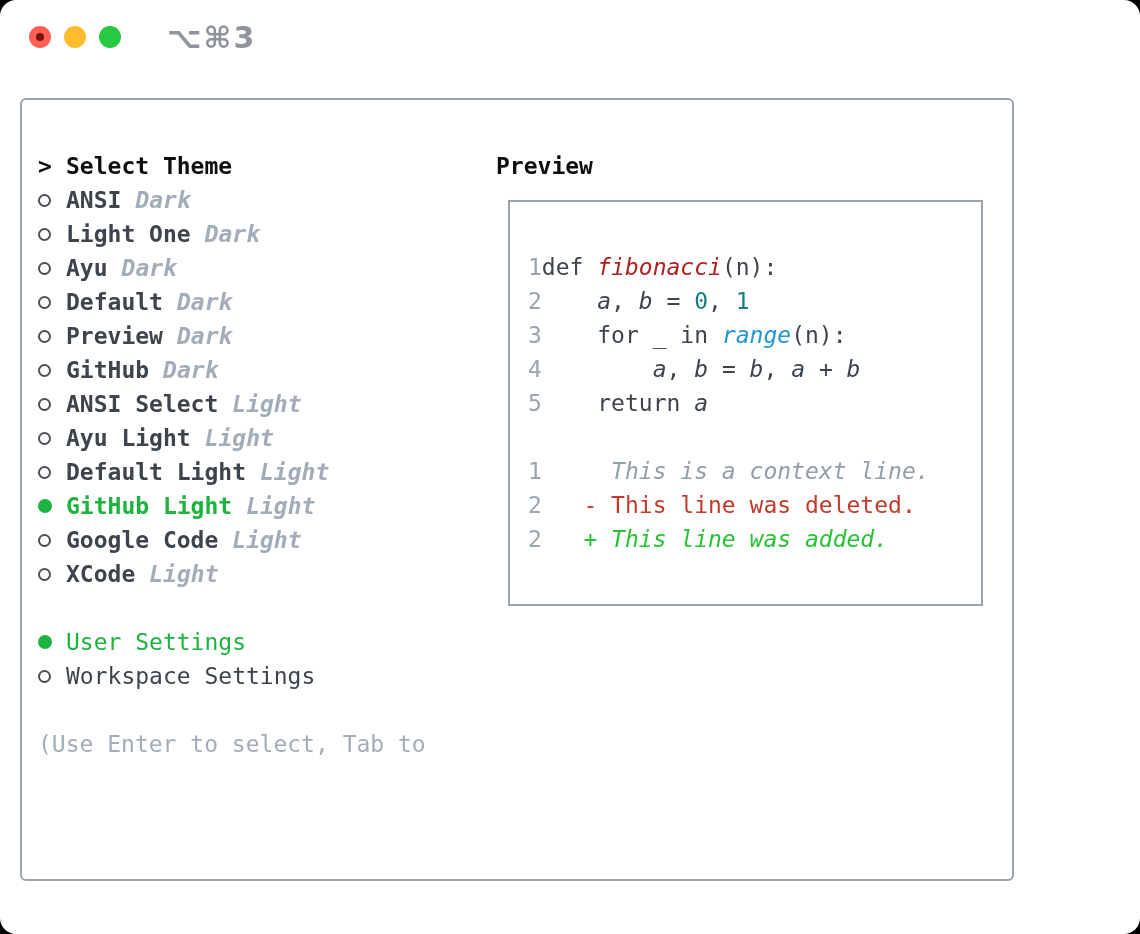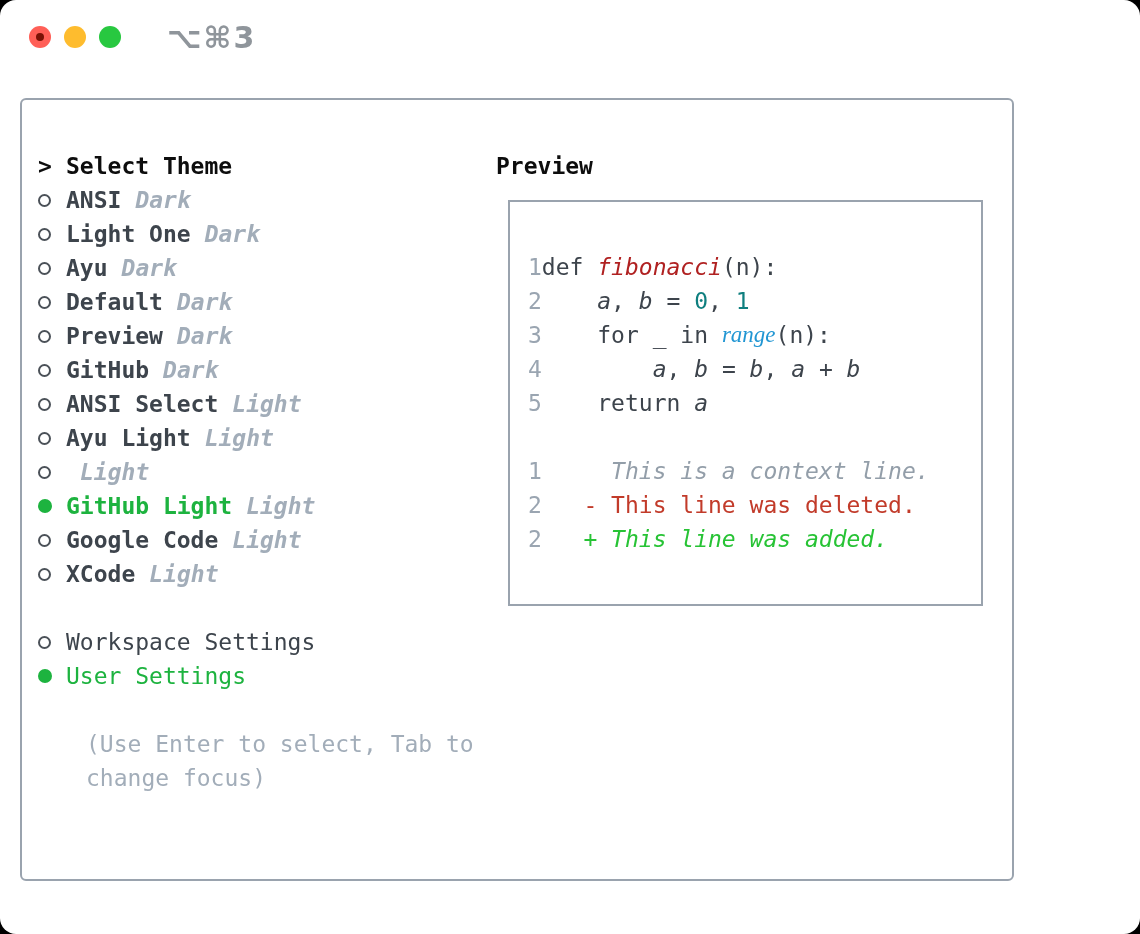--- a/index.html
+++ b/index.html
@@ -31,37 +31,37 @@
   .marker-col { width:28px; display:flex; align-items:center; flex:none; }
   .radio-ring { width:13px; height:13px; border:2px solid #4b5158; border-radius:50%; }
   .radio-dot  { width:14px; height:14px; background:var(--selection-green); border-radius:50%; }
   .hdr-prefix { font-weight:bold; color:#0d0d0d; }
   .hdr-label  { font-weight:bold; color:#0d0d0d; }
   .theme-name { color:var(--text-dark);font-weight:bold; }
   .theme-name.selected { color:var(--selection-green); }
   .theme-variant { color:var(--muted-gray); font-style:italic; margin-left:14px;font-weight:bold; }
   .option-name { color:var(--text-dark); }
   .option-name.selected { color:var(--selection-green); }
-  .hint { color:var(--muted-gray);margin-left:48px; }
+  .hint { color:var(--muted-gray); }
   
   .preview-label {
     position:absolute; left:496px; top:149px; height:34px; display:flex; align-items:center;
     font-size:23px; font-weight:bold; color:#0d0d0d;
   }
   .preview-box {
     position:absolute; left:508px; top:200px; width:475px; height:406px;
     border:2px solid var(--border-gray); background:#fff; padding:48px 0 0 18px;
   }
   .code-line { height:34px; display:flex; align-items:center; white-space:pre; font-size:23px; }
   .line-num { color:var(--line-number-gray); }
   .seg-plain   { color:var(--text-dark); }
   .seg-fn      { color:var(--function-red); font-style:italic;text-align:right; }
   .seg-var     { color:var(--text-dark); font-style:italic; }
   .seg-number  { color:var(--number-teal); }
-  .seg-builtin { color:var(--builtin-blue); font-style:italic;font-family:Liberation Serif, serif; }
+  .seg-builtin { color:var(--builtin-blue); font-style:italic; }
   .seg-context { color:var(--context-gray); font-style:italic; }
   .seg-deleted { color:var(--deleted-red); }
   .seg-added   { color:var(--added-green);font-style:italic; }
 </style>
 </head>
 <body>
 
 <div class="window">
 
   <div class="titlebar">
@@ -82,33 +82,32 @@
     </div>
     <div id="theme-rows">
         <div class="row"><span class="marker-col"><span class="radio-ring"></span></span><span class="theme-name">ANSI</span><span class="theme-variant">Dark</span></div>
         <div class="row"><span class="marker-col"><span class="radio-ring"></span></span><span class="theme-name">Light One</span><span class="theme-variant">Dark</span></div>
         <div class="row"><span class="marker-col"><span class="radio-ring"></span></span><span class="theme-name">Ayu</span><span class="theme-variant">Dark</span></div>
         <div class="row"><span class="marker-col"><span class="radio-ring"></span></span><span class="theme-name">Default</span><span class="theme-variant">Dark</span></div>
         <div class="row"><span class="marker-col"><span class="radio-ring"></span></span><span class="theme-name">Preview</span><span class="theme-variant">Dark</span></div>
         <div class="row"><span class="marker-col"><span class="radio-ring"></span></span><span class="theme-name">GitHub</span><span class="theme-variant">Dark</span></div>
         <div class="row"><span class="marker-col"><span class="radio-ring"></span></span><span class="theme-name">ANSI Select</span><span class="theme-variant">Light</span></div>
         <div class="row"><span class="marker-col"><span class="radio-ring"></span></span><span class="theme-name">Ayu Light</span><span class="theme-variant">Light</span></div>
-        <div class="row"><span class="marker-col"><span class="radio-ring"></span></span><span class="theme-variant">Light</span></div>
+        <div class="row"><span class="marker-col"><span class="radio-ring"></span></span><span class="theme-name">Default Light</span><span class="theme-variant">Light</span></div>
         <div class="row"><span class="marker-col"><span class="radio-dot"></span></span><span class="theme-name selected">GitHub Light</span><span class="theme-variant">Light</span></div>
         <div class="row"><span class="marker-col"><span class="radio-ring"></span></span><span class="theme-name">Google Code</span><span class="theme-variant">Light</span></div>
         <div class="row"><span class="marker-col"><span class="radio-ring"></span></span><span class="theme-name">XCode</span><span class="theme-variant">Light</span></div>
       </div>
     <div class="row spacer"></div>
     <div id="apply-rows">
+        <div class="row"><span class="marker-col"><span class="radio-dot"></span></span><span class="option-name selected">User Settings</span></div>
         <div class="row"><span class="marker-col"><span class="radio-ring"></span></span><span class="option-name">Workspace Settings</span></div>
-        <div class="row"><span class="marker-col"><span class="radio-dot"></span></span><span class="option-name selected">User Settings</span></div>
       </div>
     <div class="row spacer"></div>
     <div class="row hint">(Use Enter to select, Tab to</div>
-    <div class="row hint">change focus)</div>
   </div>
 
   <div class="preview-label">Preview</div>
 
   <div class="preview-box">
     <div id="code-lines">
         <div class="code-line"><span class="line-num">1</span> <span class="seg-plain">def </span><span class="seg-fn">fibonacci</span><span class="seg-plain">(n):</span></div>
         <div class="code-line"><span class="line-num">2</span> <span class="seg-plain">    </span><span class="seg-var">a</span><span class="seg-plain">, </span><span class="seg-var">b</span><span class="seg-plain"> = </span><span class="seg-number">0</span><span class="seg-plain">, </span><span class="seg-number">1</span></div>
         <div class="code-line"><span class="line-num">3</span> <span class="seg-plain">    for _ in </span><span class="seg-builtin">range</span><span class="seg-plain">(n):</span></div>
         <div class="code-line"><span class="line-num">4</span> <span class="seg-plain">        </span><span class="seg-var">a</span><span class="seg-plain">, </span><span class="seg-var">b</span><span class="seg-plain"> = </span><span class="seg-var">b</span><span class="seg-plain">, </span><span class="seg-var">a</span><span class="seg-plain"> + </span><span class="seg-var">b</span></div>

